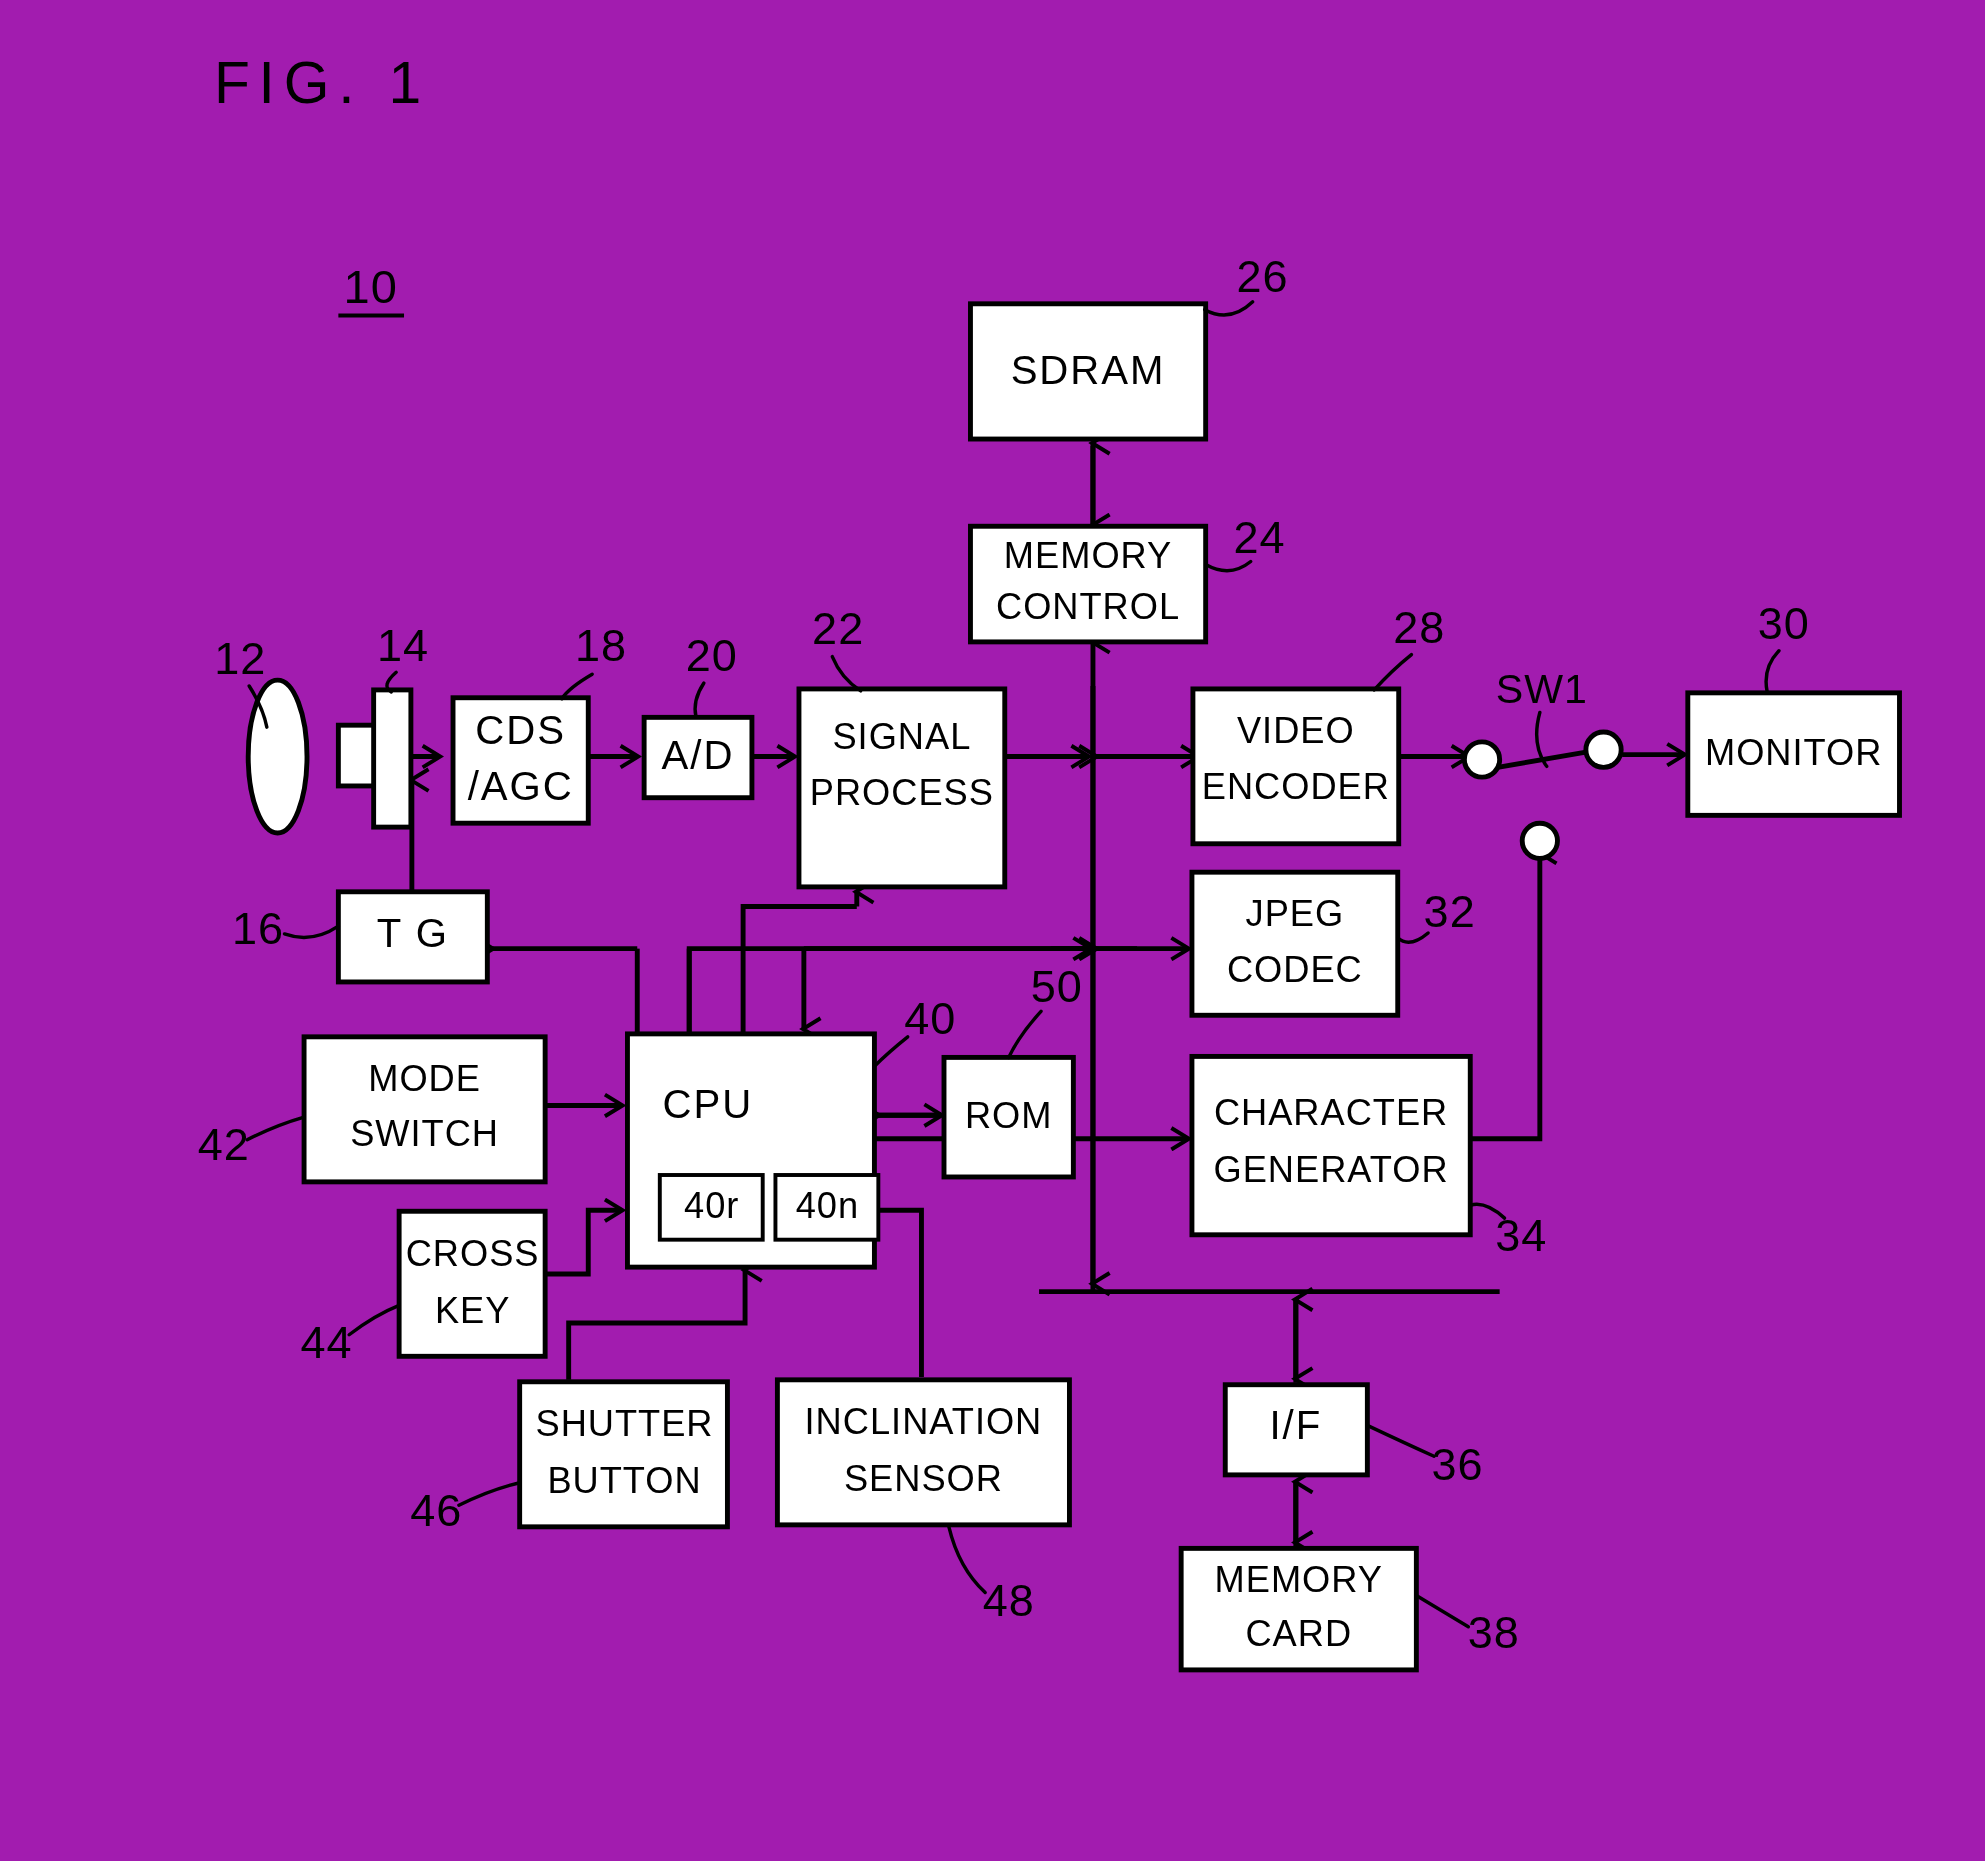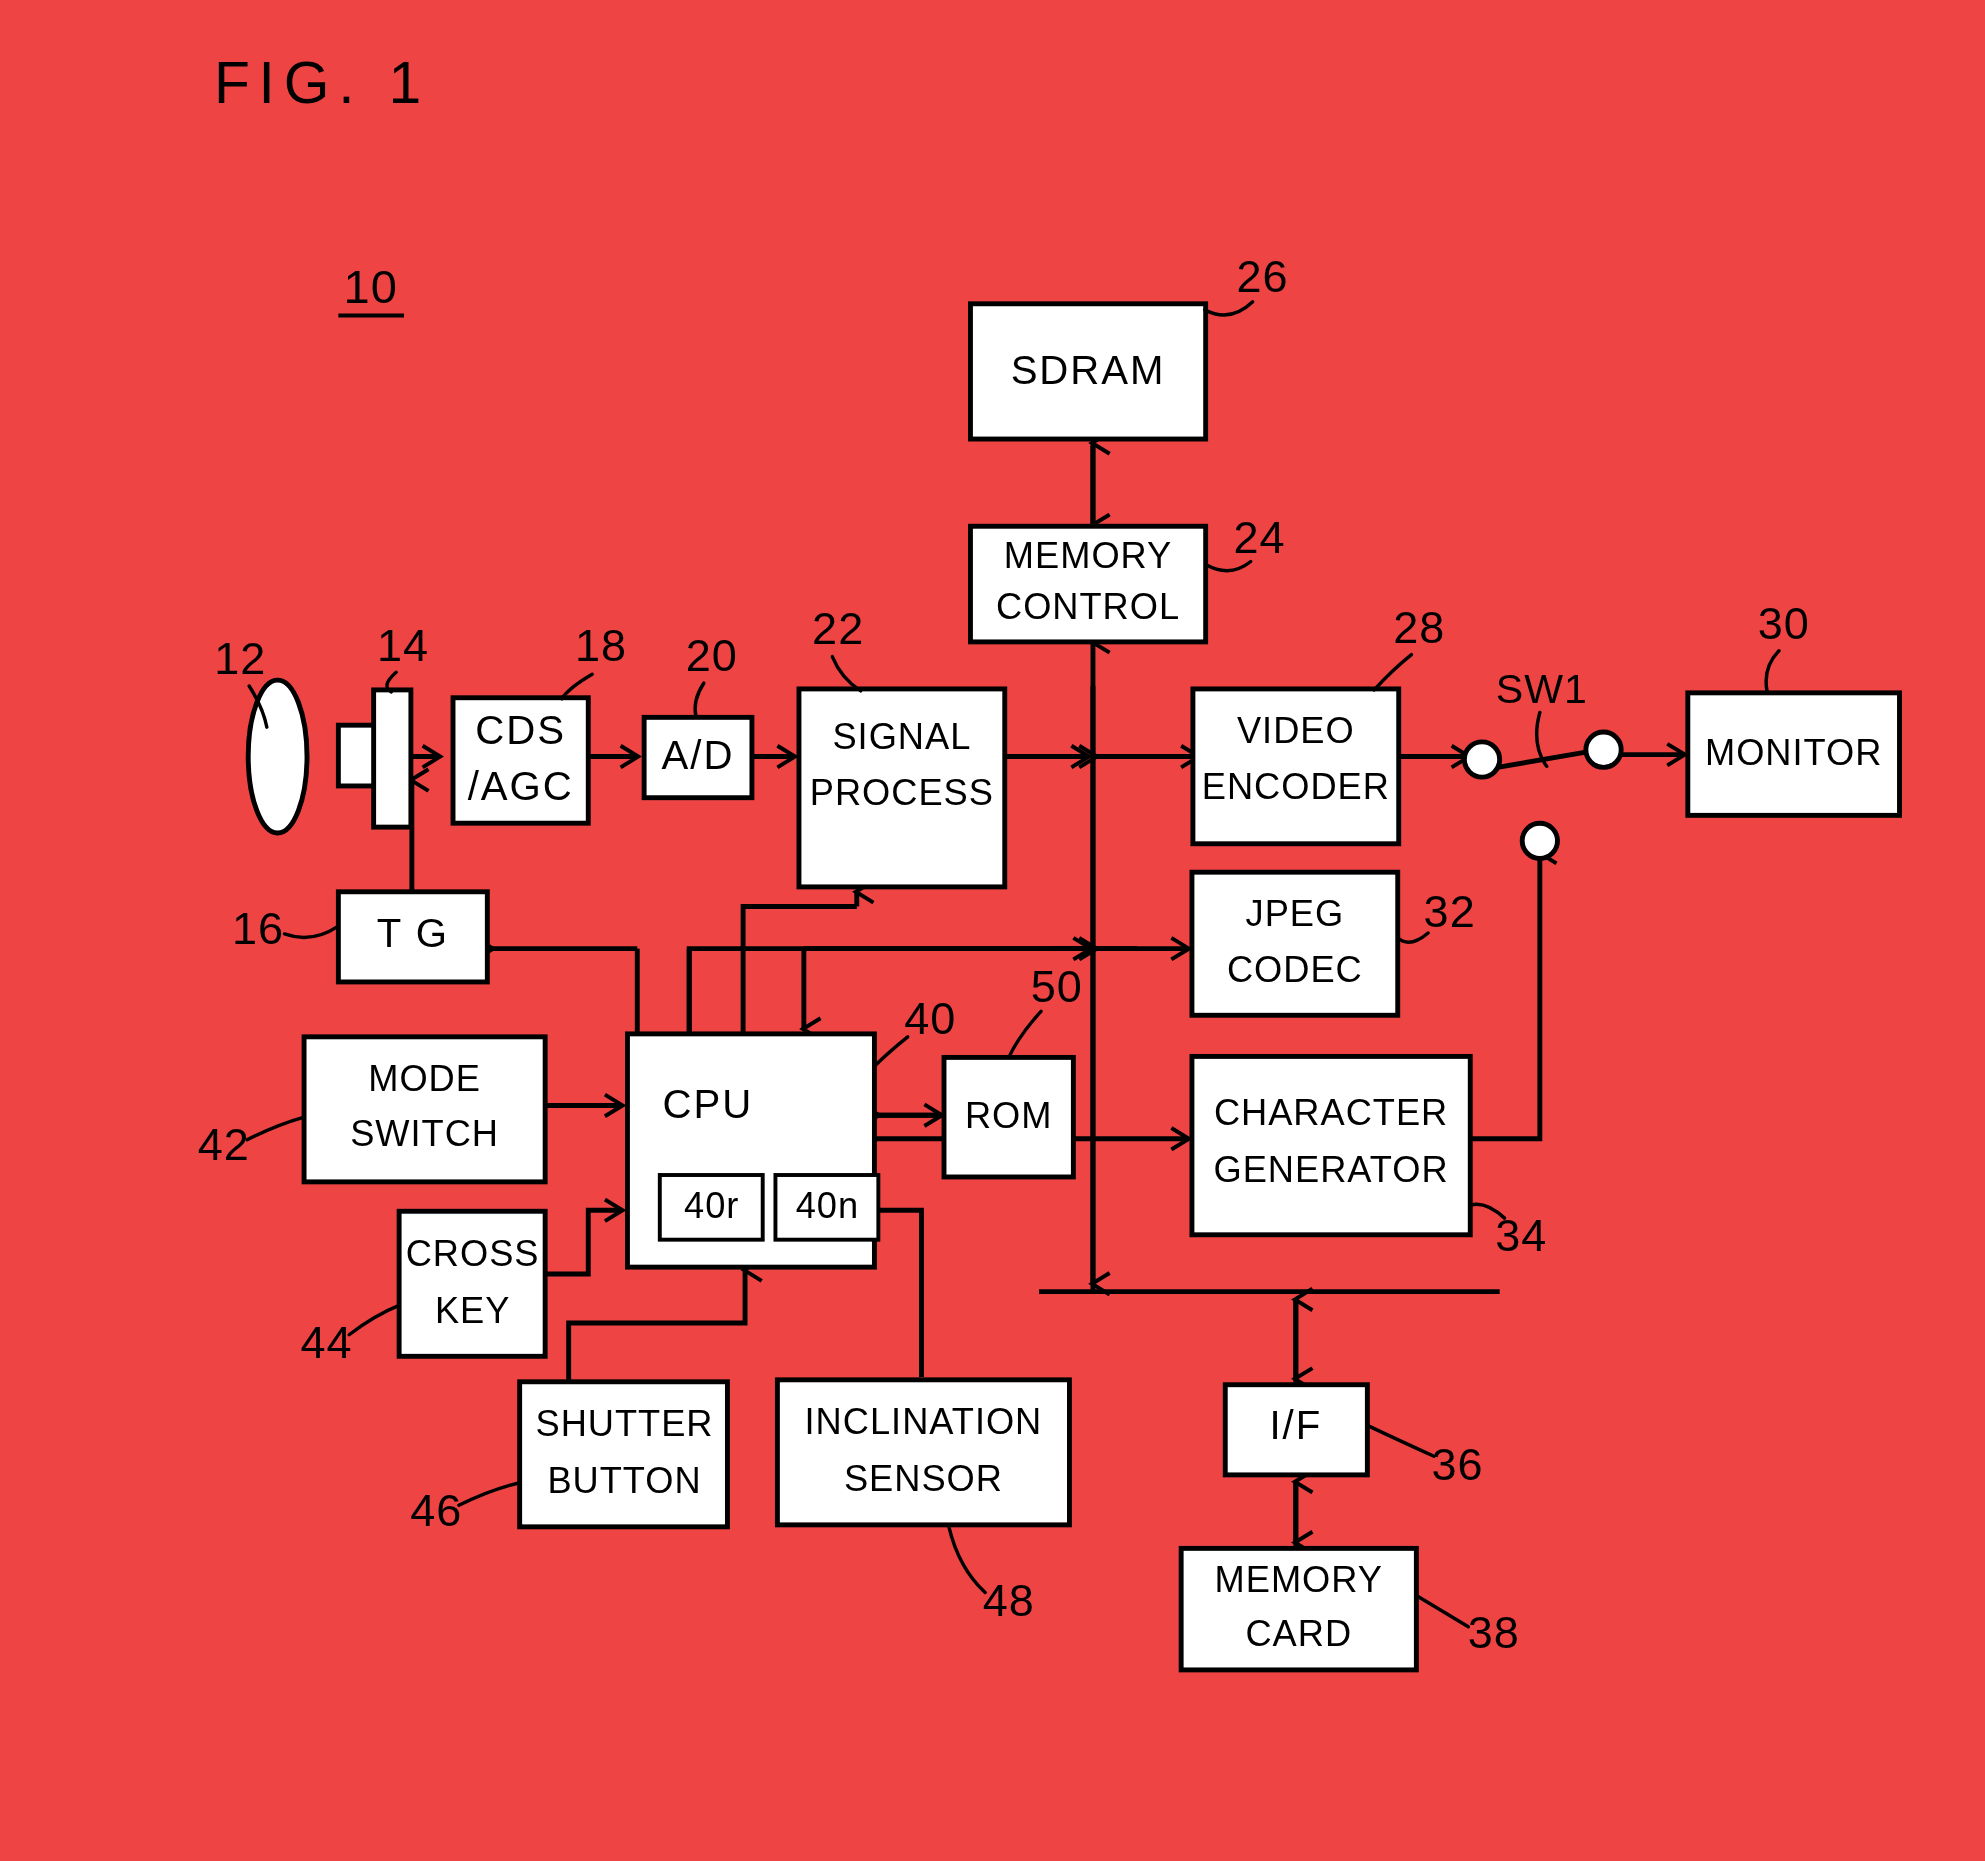--- a/index.html
+++ b/index.html
@@ -8,21 +8,21 @@
     padding: 0;
     background: #ffffff;
   }
   body {
     font-family: "Liberation Sans", sans-serif;
   }
   #sheet {
     position: relative;
     width: 1986px;
     height: 1861px;
-    background: #ef4444;
+    background: #a21caf;
     overflow: hidden;
   }
   svg#diagram {
     position: absolute;
     top: 0;
     left: 0;
     width: 1986px;
     height: 1861px;
   }
   .blk {

